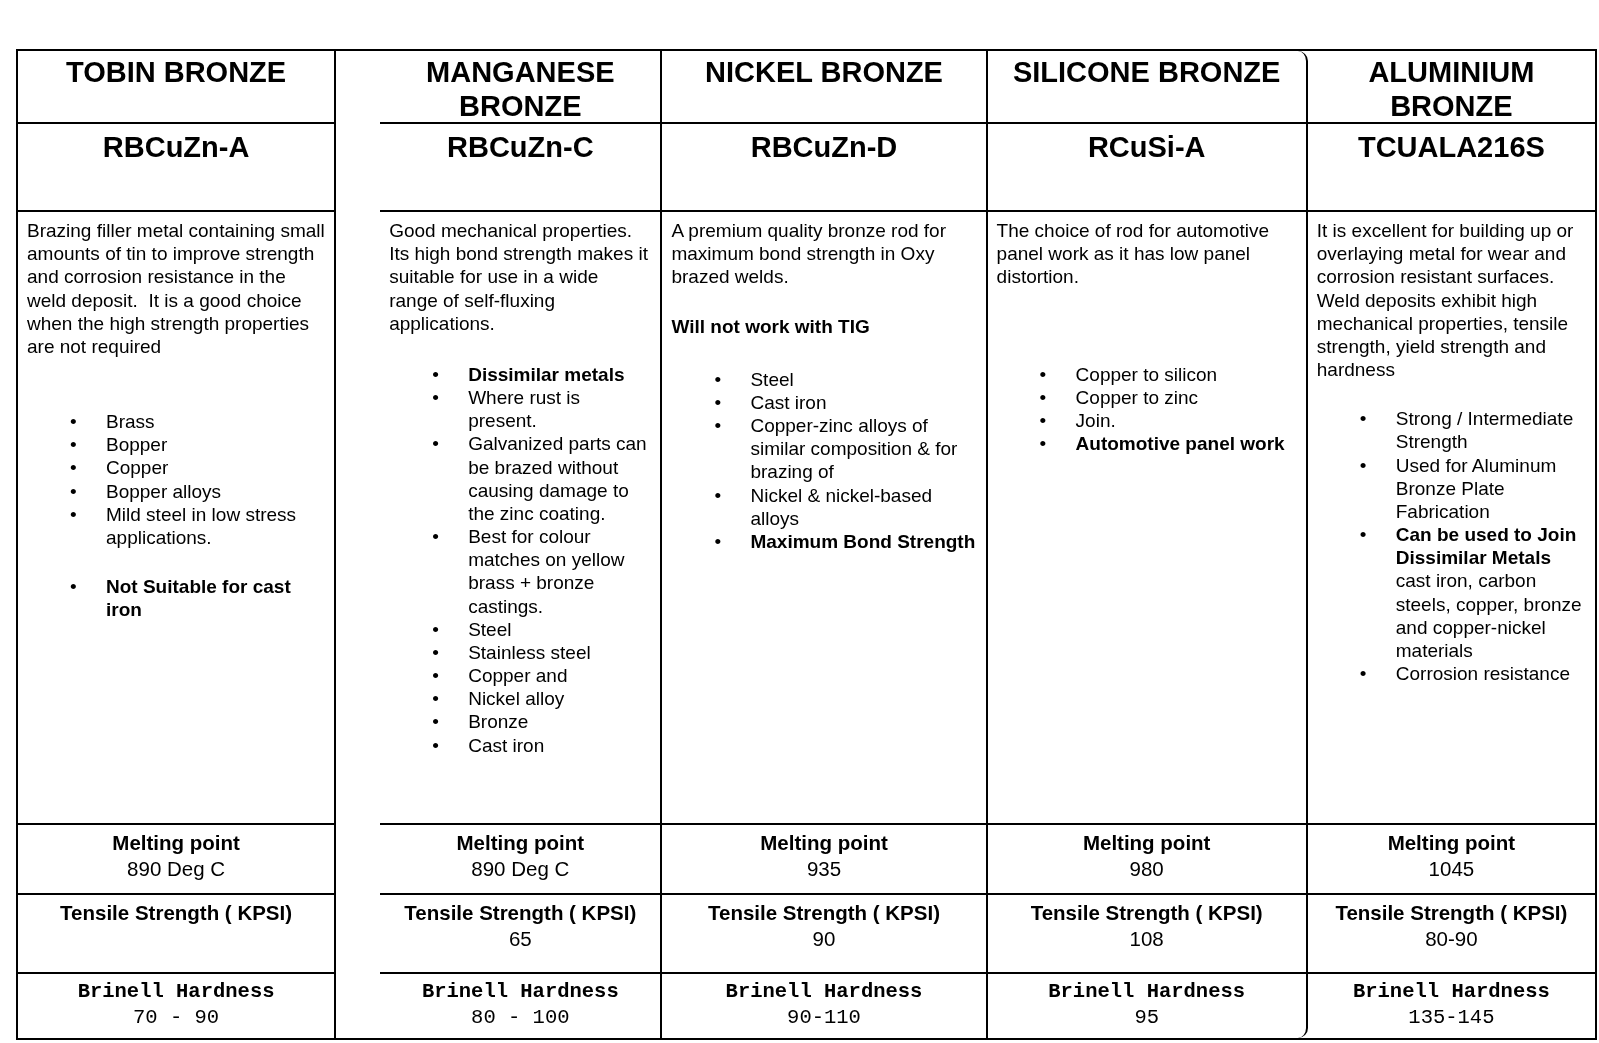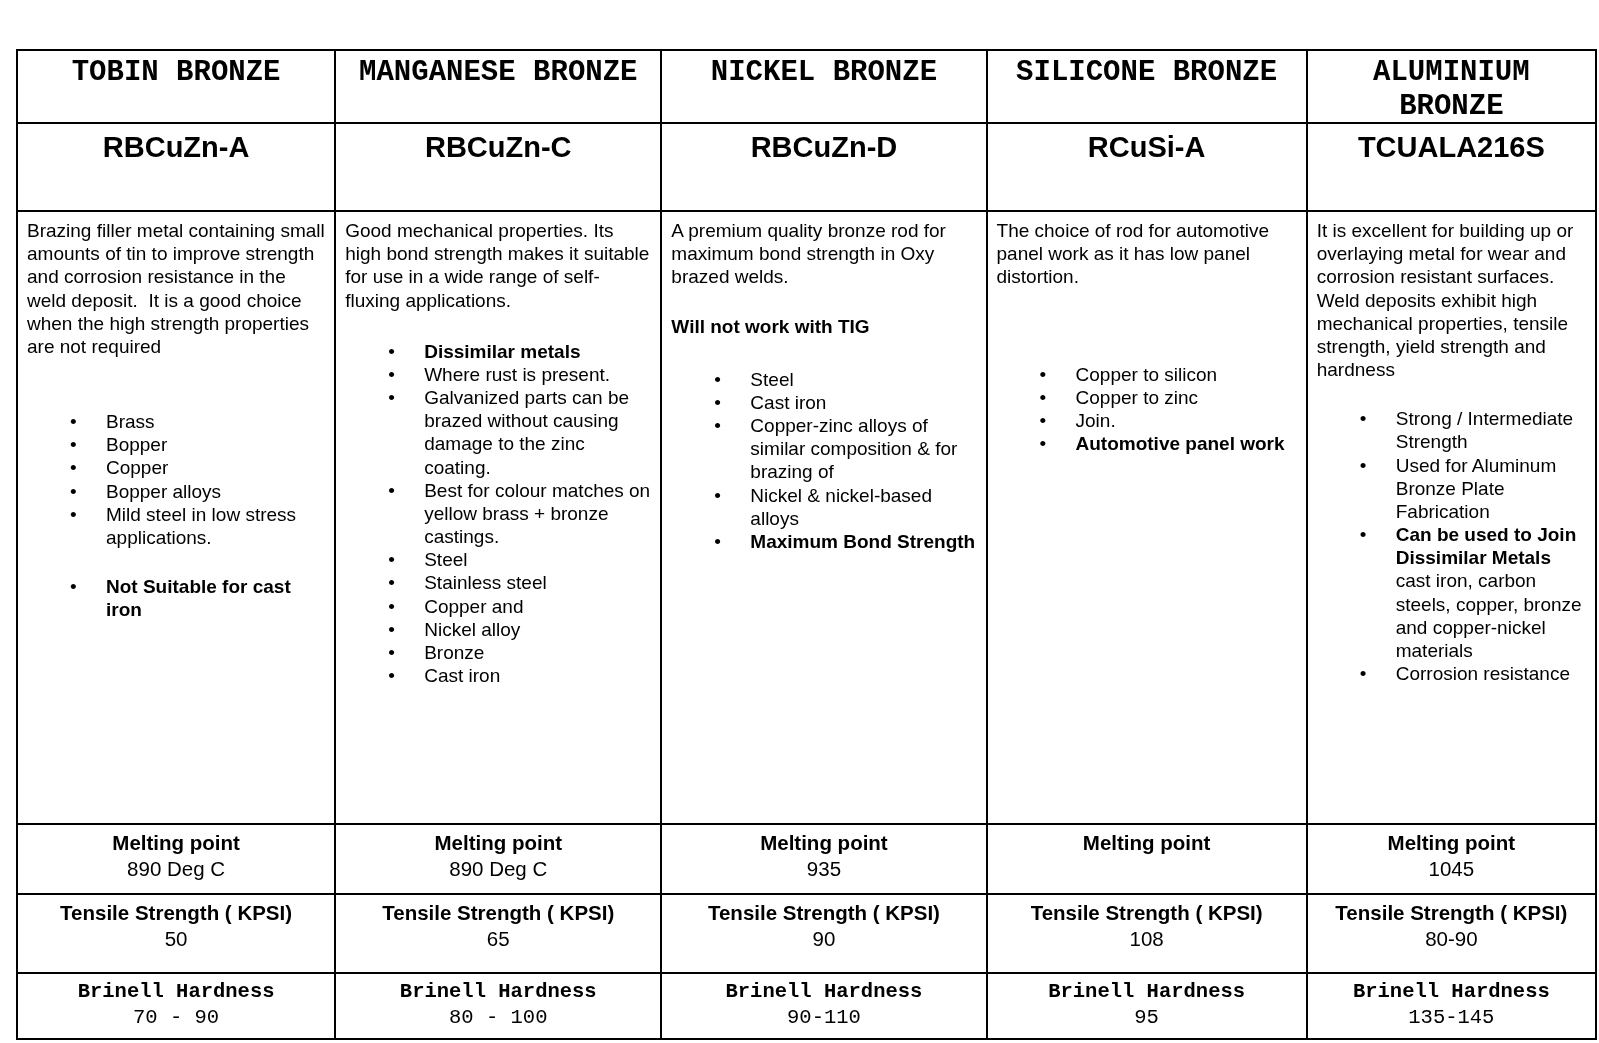--- a/index.html
+++ b/index.html
@@ -15,27 +15,27 @@
   .table {
     position: absolute;
     left: 16px; top: 49px;
     width: 1581px; height: 991px;
     display: flex;
     border: 2px solid #000;
     background: #fff;
   }
   .col { display: flex; flex-direction: column; border-right: 2px solid #000; }
   .col:last-child { border-right: none; }
-  .c1 { width: 319px; } .c2 { width: 327px; } .c3 { width: 326px; }
-  .c4 { width: 321px; } .c5 { width: 288px; }
+  .c1 { width: 319px; } .c2 { width: 327px; padding-left: 44px; } .c3 { width: 326px; }
+  .c4 { width: 321px; border-radius: 10px; } .c5 { width: 288px; }
   .cell { border-bottom: 2px solid #000; overflow: hidden; }
   .col .cell:last-child { border-bottom: none; }
 
   .name  { height: 73px; font-size: 29px; font-weight: 700; text-align: center;
-           padding: 5px 12px 0 12px; line-height: 1.17; font-family: Liberation Mono, monospace; }
+           padding: 5px 12px 0 12px; line-height: 1.17; }
   .code  { height: 88px; font-size: 29px; font-weight: 700; text-align: center;
            padding-top: 7px; }
   .body  { height: 613px; font-size: 19px; line-height: 1.22; padding: 7px 9px 0 9px; }
   .body p { margin: 0; }
   .warning { font-weight: 700; margin-top: 26px !important; }
   .body ul { list-style: none; margin: 0; padding: 0 0 0 79px; }
   .body li { position: relative; }
   .body li::before { content: "\2022"; position: absolute; left: -36px; }
   .body li.gap { margin-top: 26px; }
   .c1 .body ul { margin-top: 52px; }
@@ -69,21 +69,20 @@
           <li>Mild steel in low stress applications.</li>
           <li class="gap"><b>Not Suitable for cast iron</b></li>
         </ul>
     </div>
     <div class="cell stat melting">
       <div class="stat-label">Melting point</div>
       <div class="stat-value">890 Deg C</div>
     </div>
     <div class="cell stat tensile">
       <div class="stat-label">Tensile Strength ( KPSI)</div>
-      <div class="stat-value">50</div>
     </div>
     <div class="cell stat brinell">
       <div class="stat-label">Brinell Hardness</div>
       <div class="stat-value">70 - 90</div>
     </div>
   </div>
 
   <div class="col c2">
     <div class="cell name">MANGANESE BRONZE</div>
     <div class="cell code">RBCuZn-C</div>
@@ -151,20 +150,21 @@
       <p>The choice of rod for automotive panel work as it has low panel distortion.</p>
       <ul>
           <li>Copper to silicon</li>
           <li>Copper to zinc</li>
           <li>Join.</li>
           <li><b>Automotive panel work</b></li>
         </ul>
     </div>
     <div class="cell stat melting">
       <div class="stat-label">Melting point</div>
+      <div class="stat-value">980</div>
     </div>
     <div class="cell stat tensile">
       <div class="stat-label">Tensile Strength ( KPSI)</div>
       <div class="stat-value">108</div>
     </div>
     <div class="cell stat brinell">
       <div class="stat-label">Brinell Hardness</div>
       <div class="stat-value">95</div>
     </div>
   </div>

